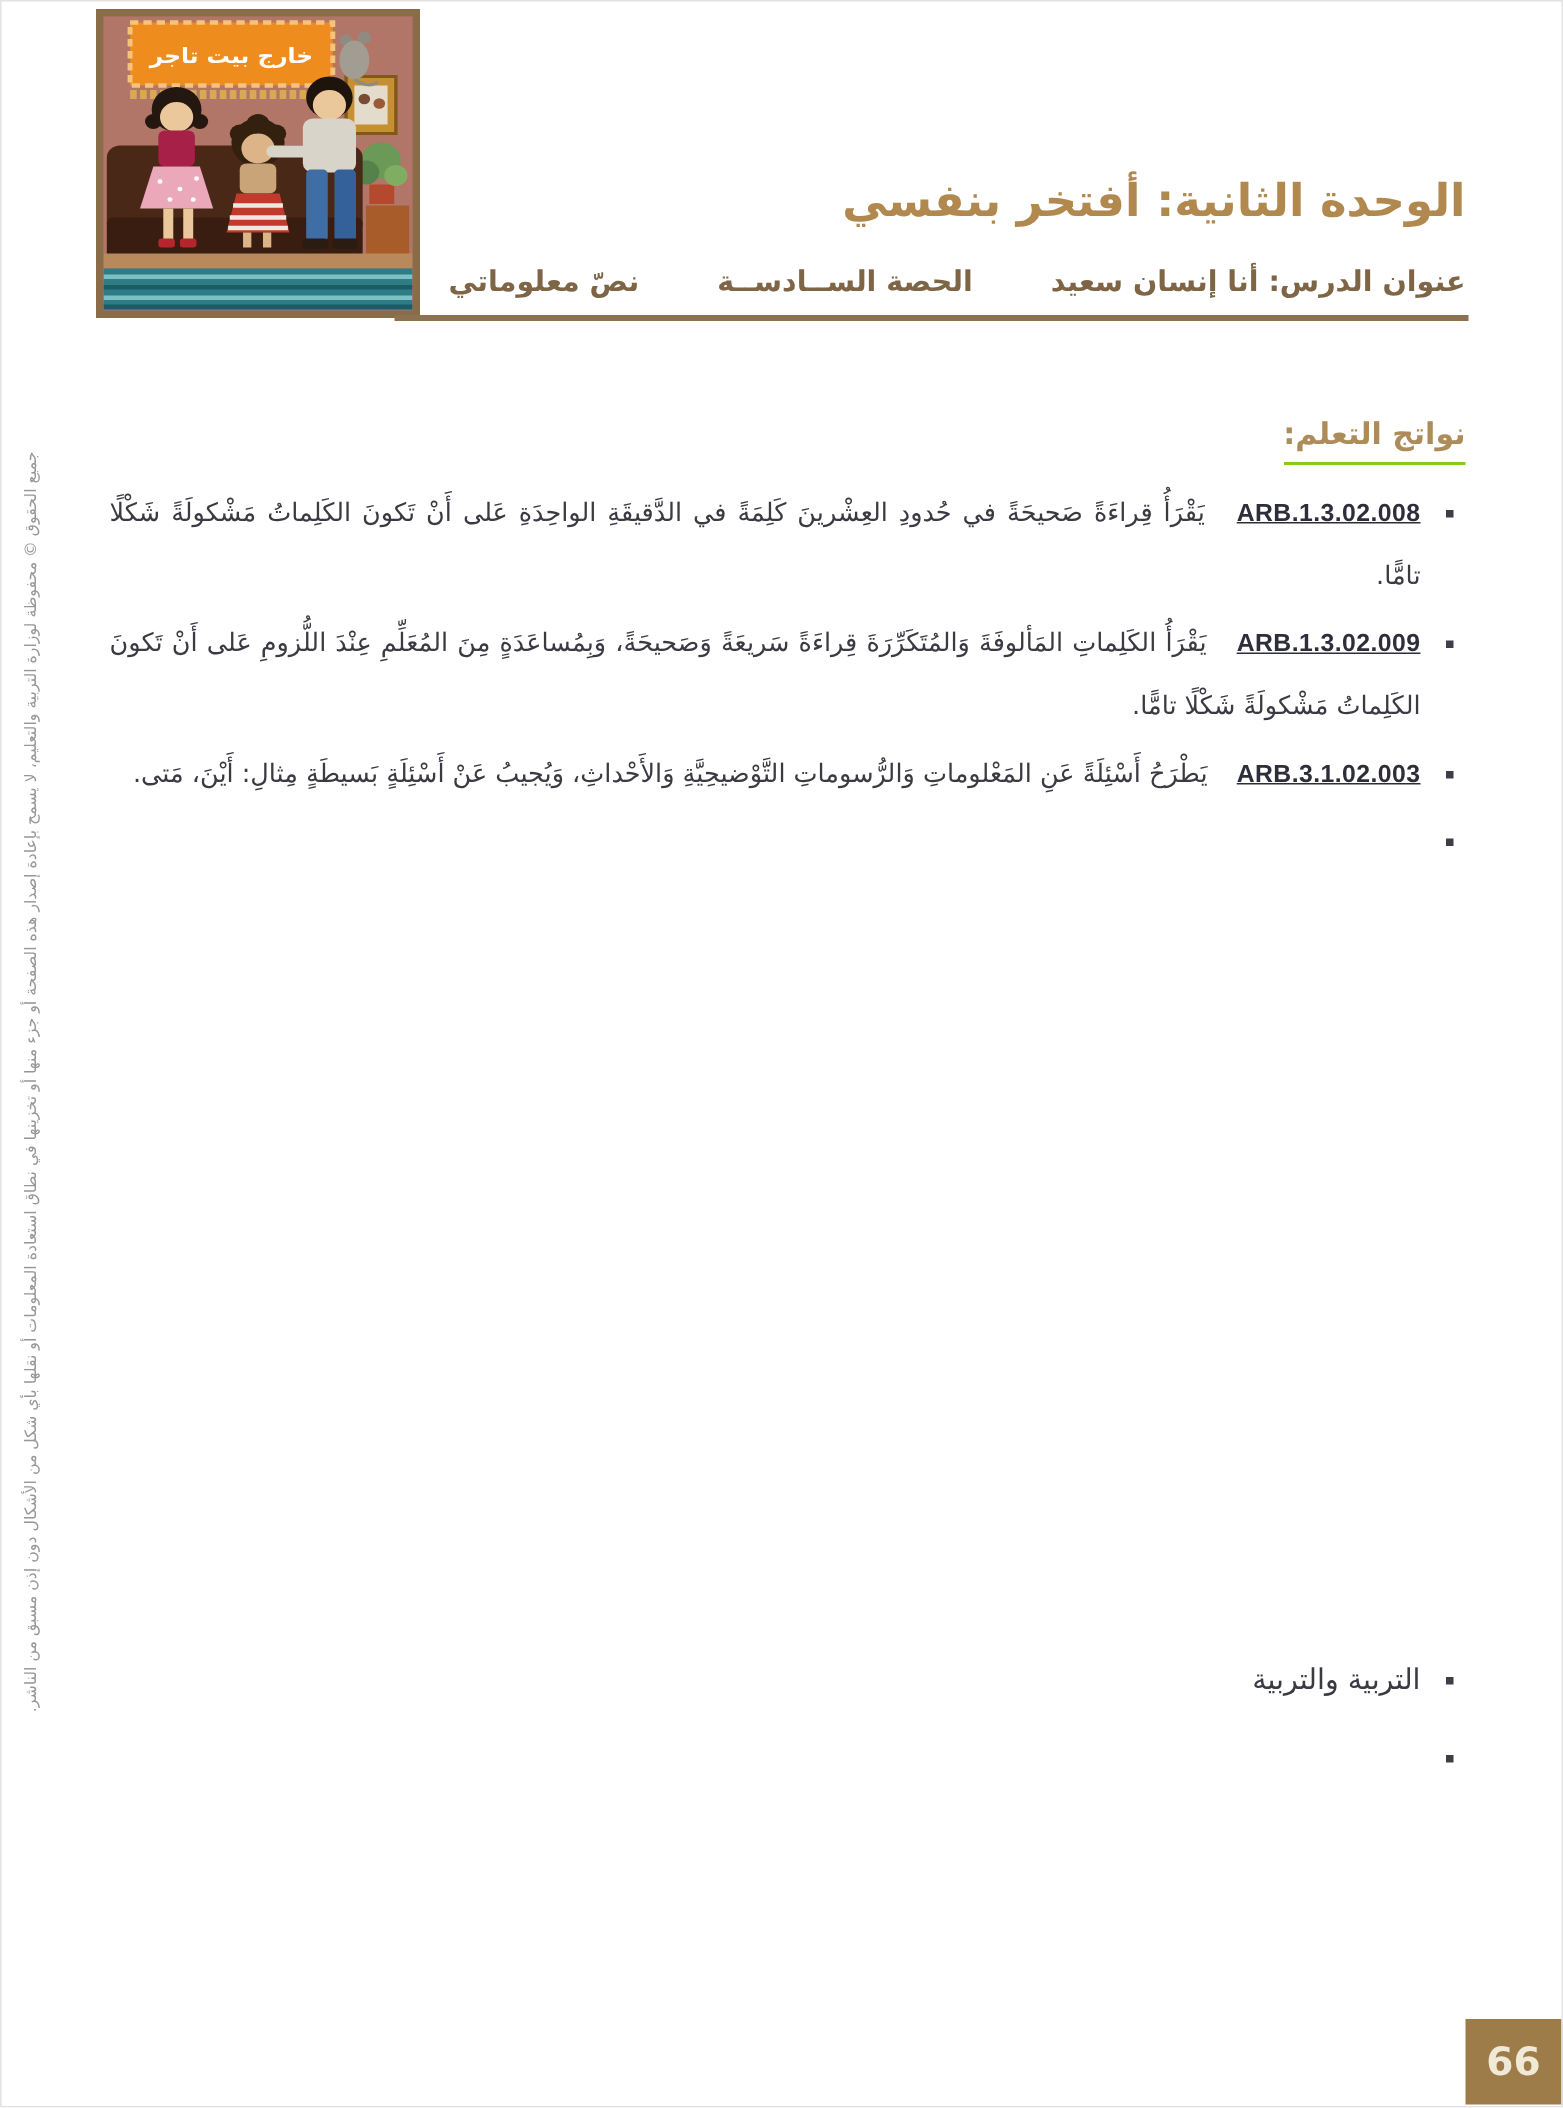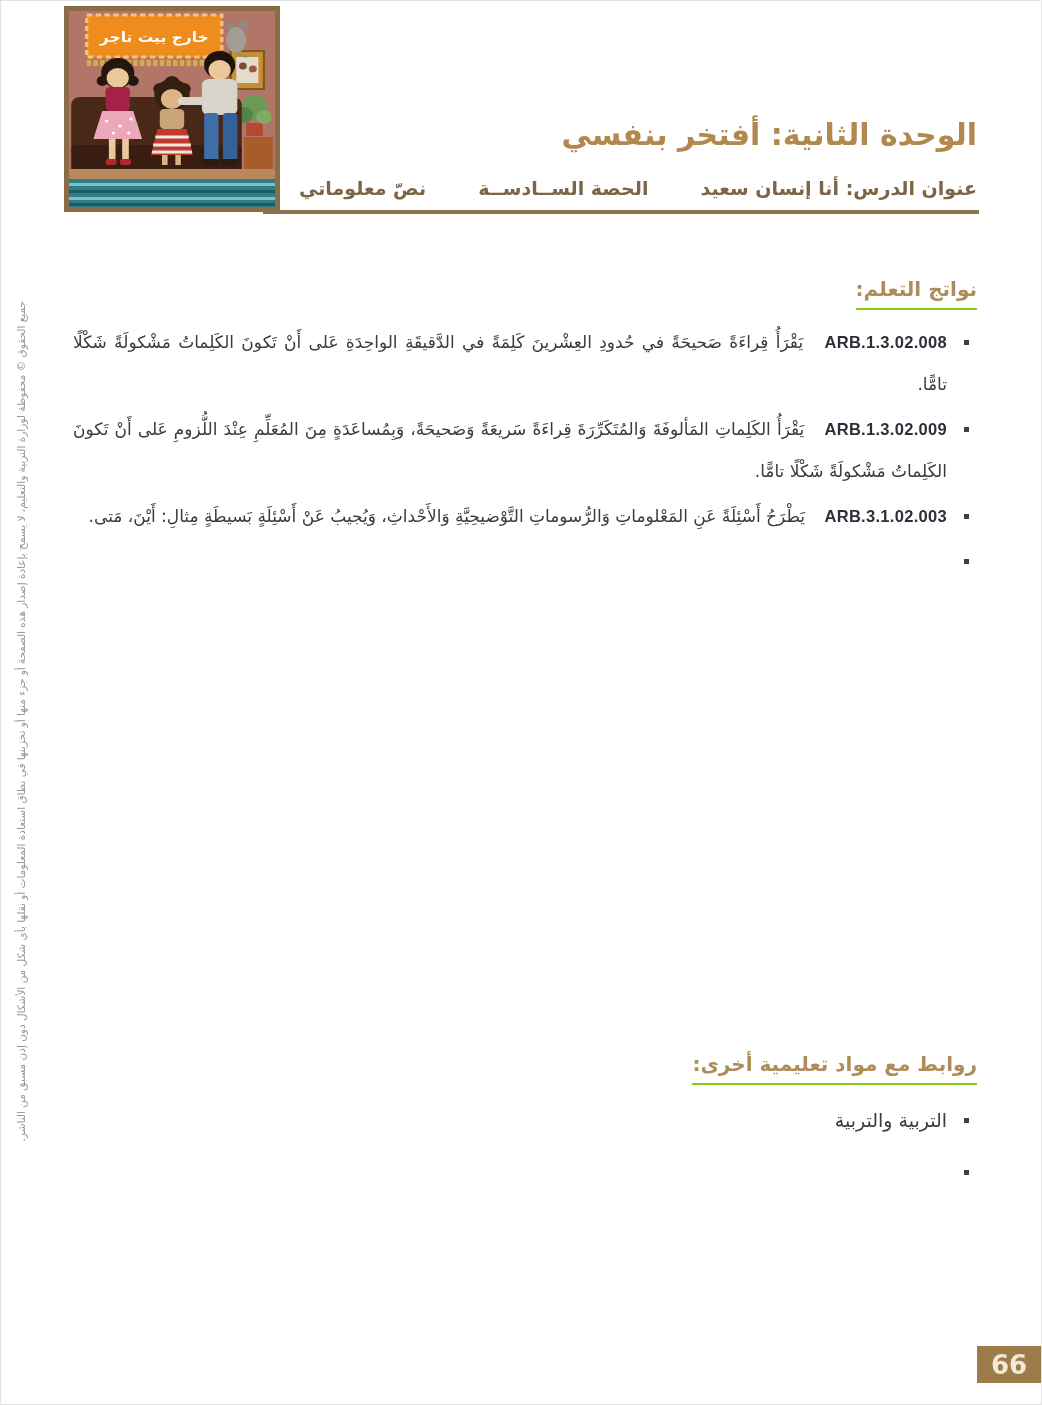--- a/index.html
+++ b/index.html
@@ -28,34 +28,34 @@
   #links-heading{top:1051px;}
 
   
   ul{margin:0;padding:0;}
   .outcomes{position:absolute;right:64px;left:72px;top:320px;direction:rtl;}
   .outcomes li{list-style:none;position:relative;padding-right:30px;margin-bottom:3px;
                line-height:42px;font-size:17px;color:#3a3a42;text-align:justify;min-height:42px;}
   .dot{position:absolute;right:8px;width:5px;height:5px;background:#3e3e48;}
   .outcomes .dot{top:19px;}
   .code{direction:ltr;unicode-bidi:embed;font-family:"Liberation Sans",sans-serif;
-        font-weight:600;font-size:16.5px;color:#2e2e3a;margin-left:14px;letter-spacing:.3px;}
+        font-weight:600;font-size:16.5px;color:#2e2e3a;margin-left:14px;letter-spacing:.3px;text-decoration:underline;}
 
   .links{position:absolute;right:64px;top:1100px;direction:rtl;}
   .links li{list-style:none;position:relative;padding-right:30px;margin-bottom:14px;
             line-height:38px;font-size:19px;color:#3a3a42;}
   .links .dot{top:17px;}
 
   
   .copyright{position:absolute;left:14px;top:1112px;width:812px;
              transform:rotate(-90deg);transform-origin:top left;direction:rtl;
              font-size:10.5px;color:#97979b;white-space:nowrap;text-align:center;}
 
   
-  .badge{position:absolute;right:0;top:1345px;width:64px;height:37px;background:#9d7c49;
+  .badge{position:absolute;right:0;top:1345px;width:64px;height:57px;background:#9d7c49;
          color:#f0e9d6;display:flex;align-items:center;justify-content:center;
          font-size:26px;font-weight:600;}
 </style>
 </head>
 <body>
 
 <div class="page">
 
   <div class="cover">
     <svg viewBox="0 0 186 196" preserveAspectRatio="none">
@@ -175,23 +175,20 @@
       <span class="dot"></span>
       <span class="code">ARB.3.1.02.003</span>
       <span>يَطْرَحُ أَسْئِلَةً عَنِ المَعْلوماتِ وَالرُّسوماتِ التَّوْضيحِيَّةِ وَالأَحْداثِ، وَيُجيبُ عَنْ أَسْئِلَةٍ بَسيطَةٍ مِثالِ: أَيْنَ، مَتى.</span>
     </li>
     <li>
       <span class="dot"></span>
       <span></span>
     </li>
   </ul>
 
-  <div class="sec-heading" id="links-heading">
-    <span class="inner">روابط مع مواد تعليمية أخرى:</span>
-  </div>
   <ul class="links">
     <li>
       <span class="dot"></span>
       <span>التربية والتربية</span>
     </li>
     <li>
       <span class="dot"></span>
     </li>
   </ul>
 

